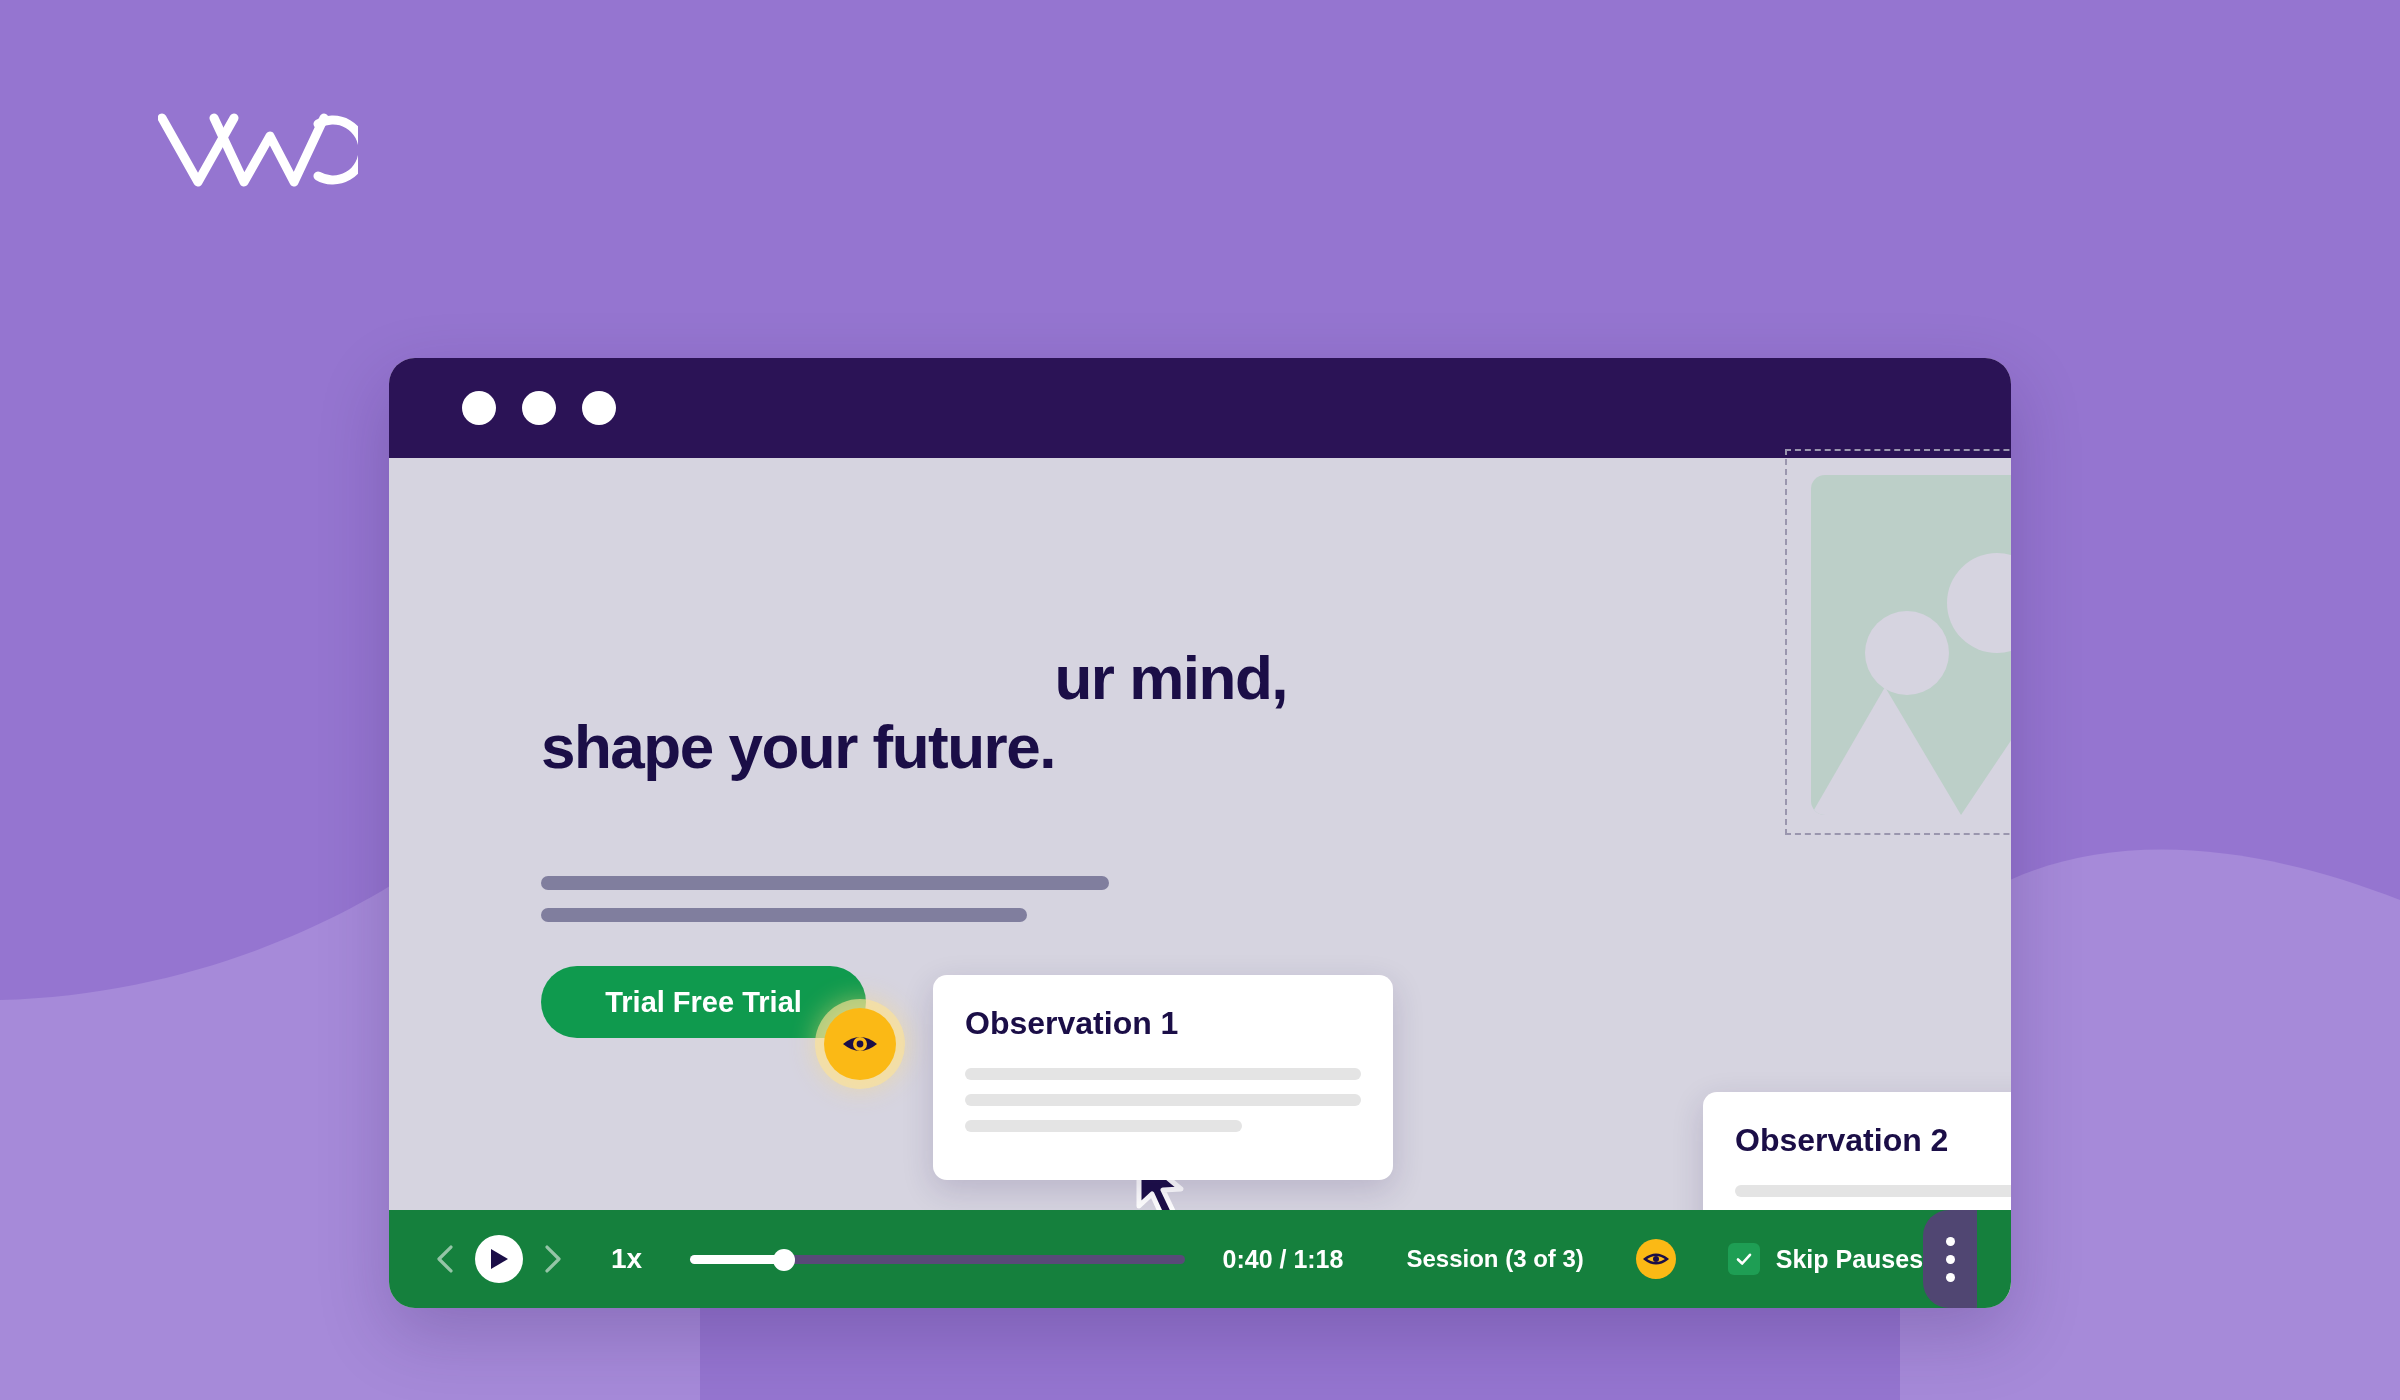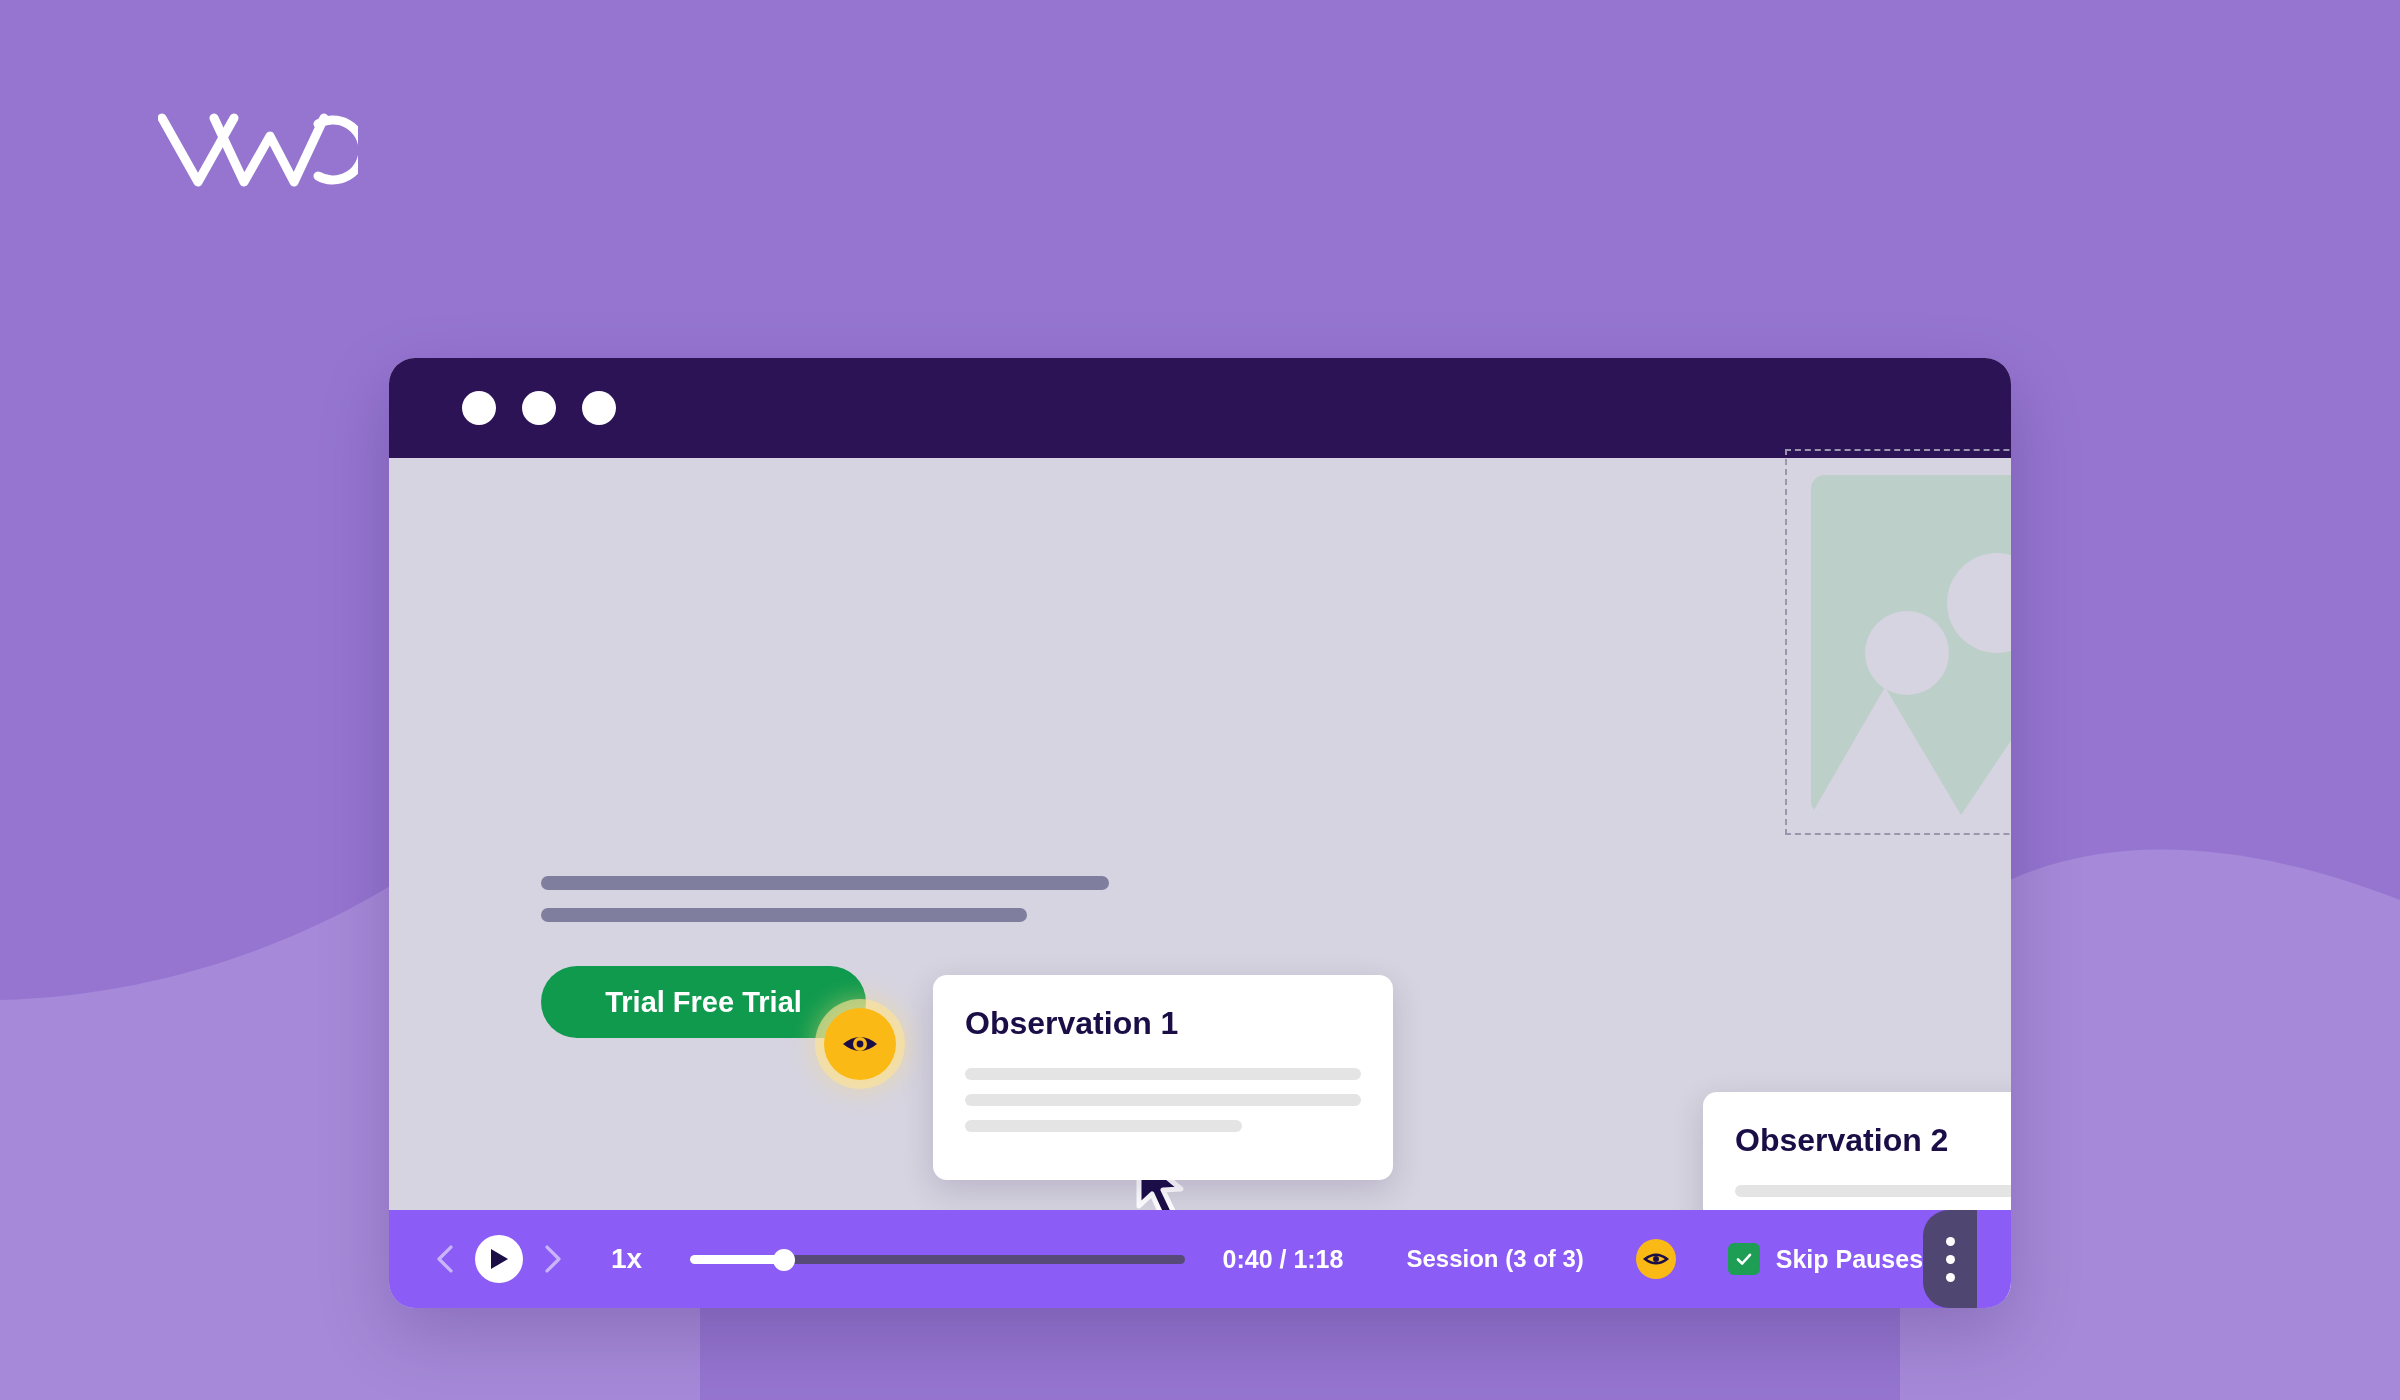--- a/index.html
+++ b/index.html
@@ -89,21 +89,21 @@
     padding:30px 32px 34px 32px;
   }
   .obs-title { font-size:32px; font-weight:700; color:#1B0E47; }
   .ph-lines { margin-top:26px; }
   .ph { height:12px; border-radius:6px; background:#E4E4E4; margin-bottom:14px; }
 
   
   .controls {
     position:absolute; left:0; bottom:0;
     width:1622px; height:98px;
-    background:#8b5cf6;
+    background:#15803d;
     display:flex; align-items:center;
     padding:0 34px 0 40px; gap:0;
     color:#fff;
   }
   .chev { width:34px; height:34px; opacity:.55; cursor:pointer; }
   .playbtn {
     width:48px; height:48px; border-radius:50%; background:#fff;
     display:flex; align-items:center; justify-content:center;
     margin:0 12px; cursor:pointer;
   }
@@ -170,20 +170,24 @@
       <div class="media-img">
         <svg width="528" height="340" viewBox="0 0 528 340">
           <circle cx="96" cy="178" r="42" fill="#D6D4E0"></circle>
           <circle cx="186" cy="128" r="50" fill="#D6D4E0"></circle>
           <path d="M0 340 L74 212 L150 340 Z" fill="#D6D4E0"></path>
           <path d="M150 340 L252 188 L360 340 Z" fill="#D6D4E0"></path>
         </svg>
       </div>
     </div>
 
+    <h1 class="headline">
+      <span class="l1">ur mind,</span>
+      <span class="l2">shape your future.</span>
+    </h1>
 
     <div class="bodybar b1"></div>
     <div class="bodybar b2"></div>
 
     <button class="cta">Trial Free Trial</button>
 
     <svg class="cursor" viewBox="0 0 56 68">
       <path d="M6,2 L6,54 L19,42 L29,64 L40,59 L30,38 L48,37 Z" fill="#1B0E47" stroke="#FFFFFF" stroke-width="5" stroke-linejoin="round"></path>
     </svg>
 

